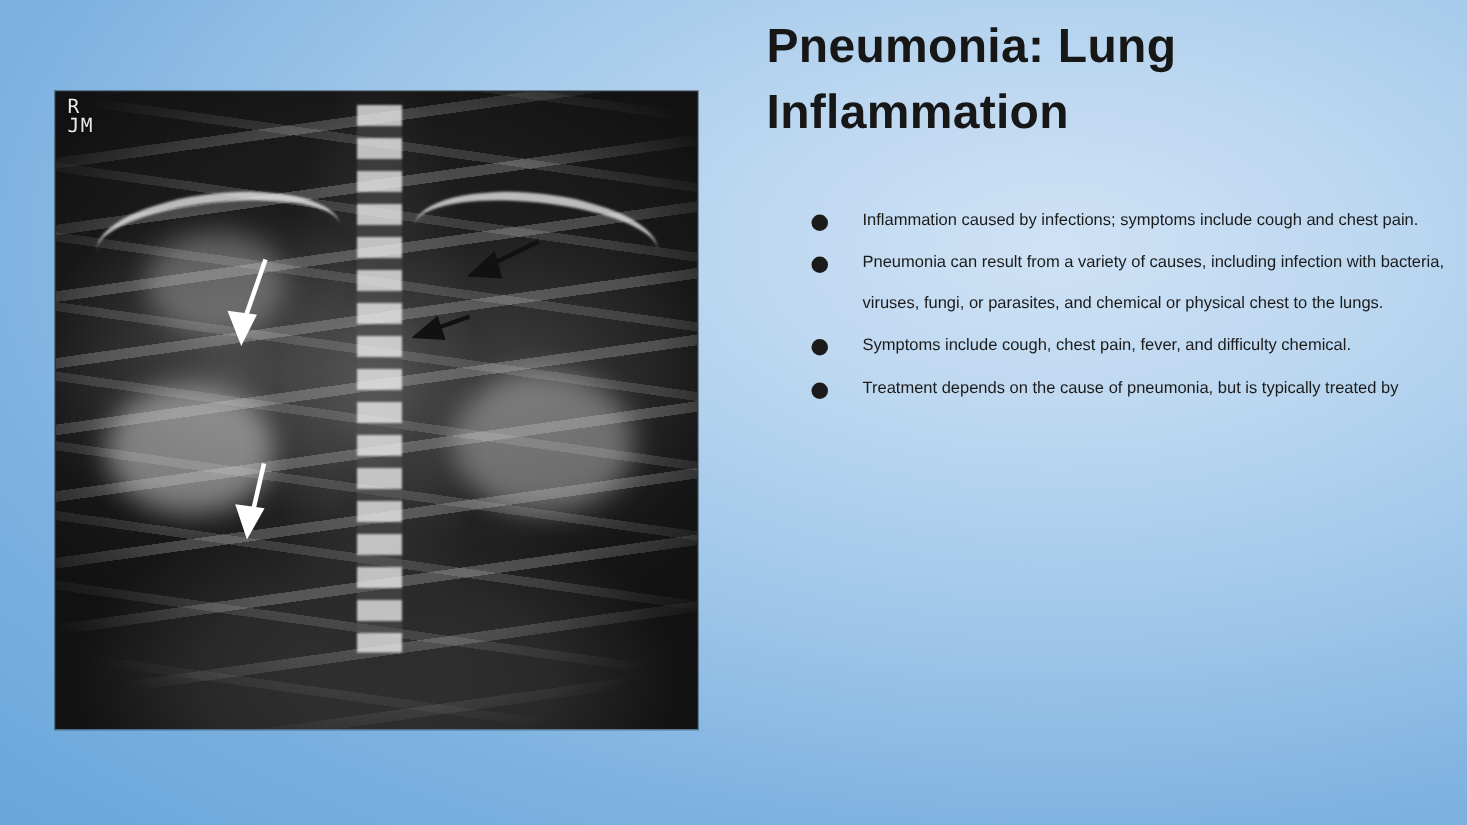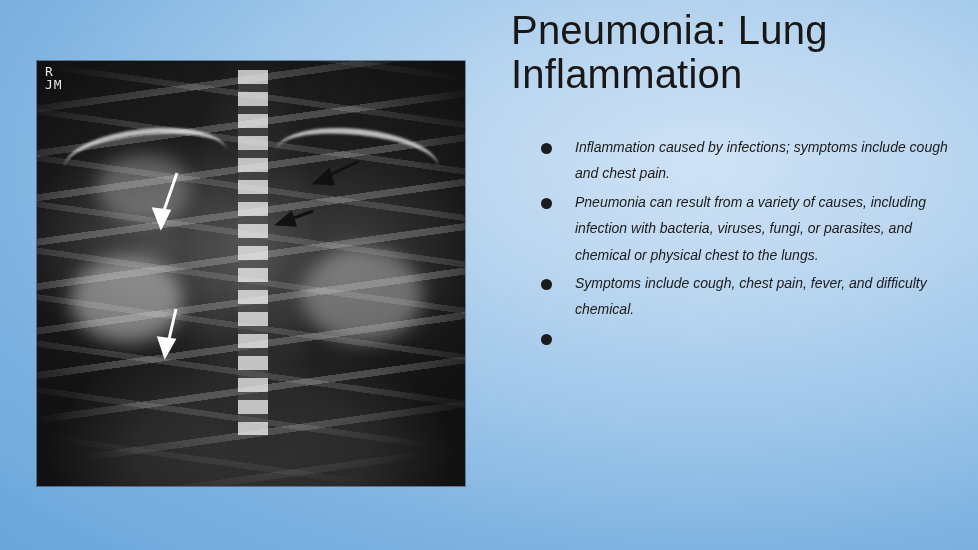--- a/index.html
+++ b/index.html
@@ -106,42 +106,41 @@
     width: 100%;
     height: 100%;
   }
   
   .title {
     position: absolute;
     left: 511px;
     top: 8px;
     width: 452px;
     color: #171717;
-    font-size: 40px;
+    font-size: 32px;
     line-height: 44px;
-    font-weight: 400;
+    font-weight: 700;
     letter-spacing: 0.2px;
   }
   .bullets {
     position: absolute;
     left: 533px;
     top: 134px;
     width: 430px;
     margin: 0;
     padding: 0;
     list-style: none;
   }
   .bullet {
     position: relative;
     padding-left: 42px;
     margin-bottom: 2px;
     color: #1b1b1b;
-    font-size: 14px;
+    font-size: 11px;
     line-height: 26.4px;
-    font-style: italic;
   }
   .bullet .dot {
     position: absolute;
     left: 8px;
     top: 9px;
     width: 11px;
     height: 11px;
     border-radius: 50%;
     background: #1b1b1b;
   }
@@ -189,16 +188,17 @@
     <li class="bullet">
       <span class="dot"></span>
       <span>Pneumonia can result from a variety of causes, including infection with bacteria, viruses, fungi, or parasites, and chemical or physical chest to the lungs.</span>
     </li>
     <li class="bullet">
       <span class="dot"></span>
       <span>Symptoms include cough, chest pain, fever, and difficulty chemical.</span>
     </li>
     <li class="bullet">
       <span class="dot"></span>
+      <span>Treatment depends on the cause of pneumonia, but is typically treated by</span>
     </li>
   </ul>
 
 </div>
 
 </body></html>

